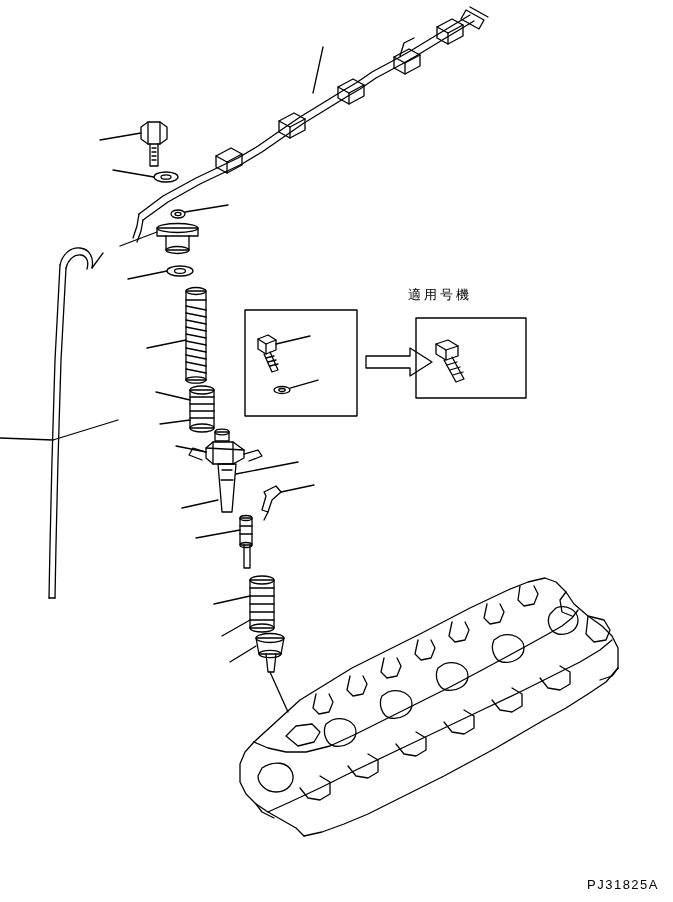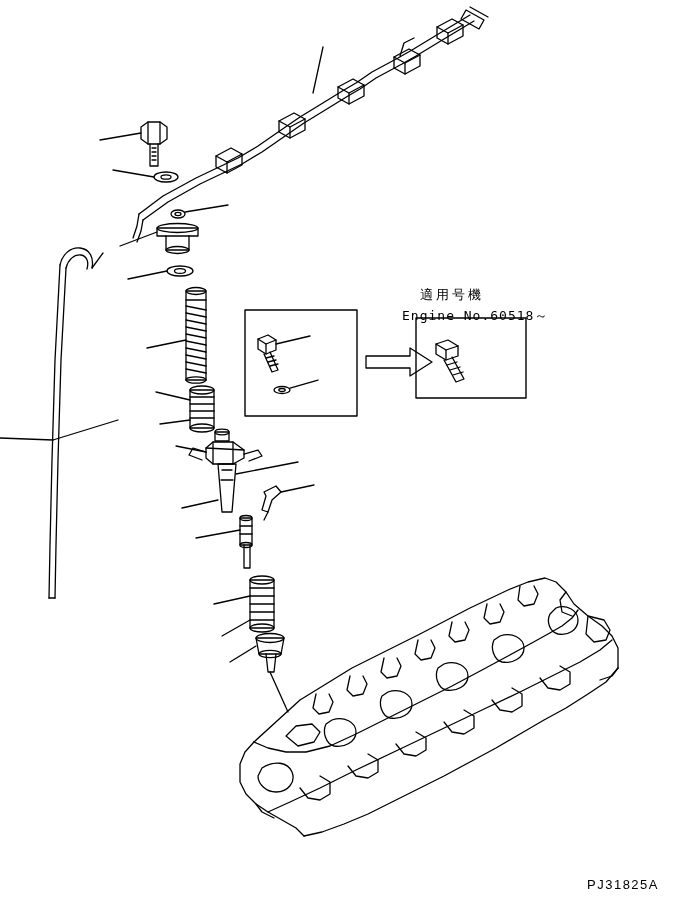--- a/index.html
+++ b/index.html
@@ -31,21 +31,20 @@
     font-family: "DejaVu Sans Mono", monospace;
     font-size: 13px;
     letter-spacing: 1px;
     color: #000;
     white-space: nowrap;
   }
   .note-text.jp {
     font-family: "DejaVu Sans", sans-serif;
     font-size: 13px;
     letter-spacing: 3px;
-    margin-left: 12px;
   }
   .part-code {
     position: absolute;
     right: 14px;
     bottom: 10px;
     font-family: Liberation Sans, sans-serif;
     font-size: 13px;
     letter-spacing: 1.5px;
     color: #000;
   }
@@ -287,17 +286,16 @@
       </g>
 
       <rect x="245" y="310" width="112" height="106" fill="none" stroke="#000" stroke-width="1.4"></rect>
       <rect x="416" y="318" width="110" height="80" fill="none" stroke="#000" stroke-width="1.4"></rect>
 
     </g>
   </svg>
 
   <div class="note-text jp" style="left:408px; top:286px;">適用号機</div>
 
-  <div class="note-text" style="left:402px; top:307px;">Engine No.60518～</div>
 
   <div class="part-code">PJ31825A</div>
 
 </div>
 
 </body></html>

